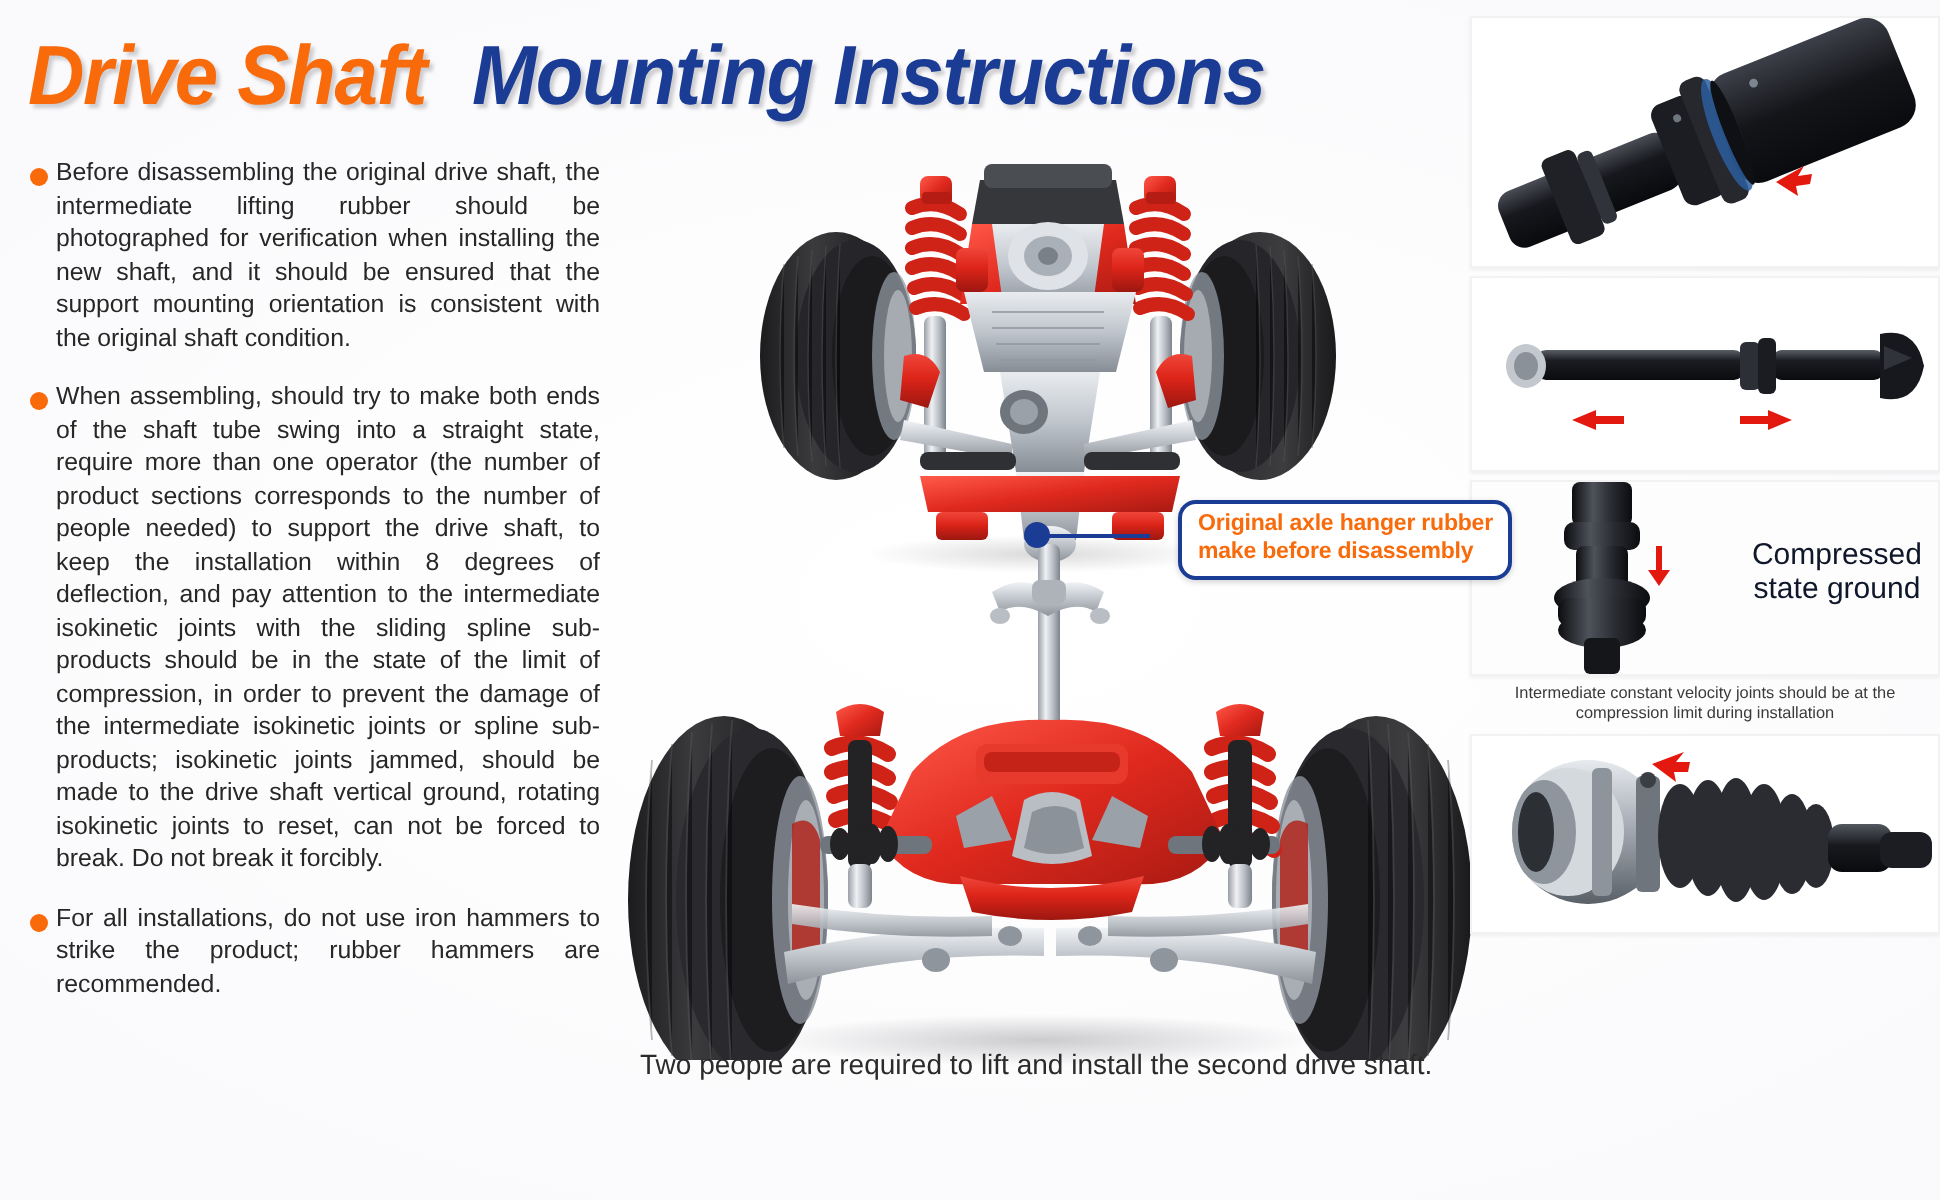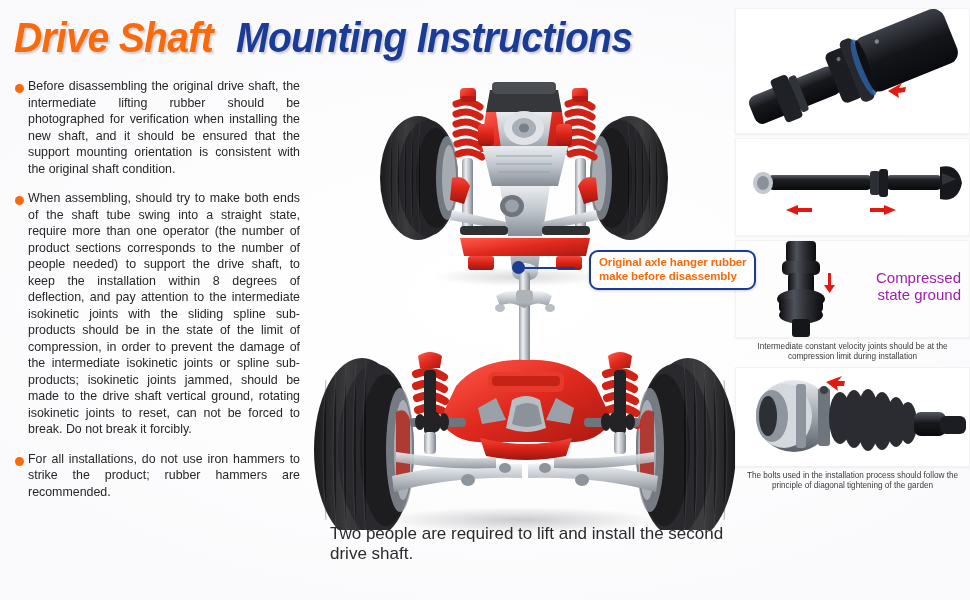--- a/index.html
+++ b/index.html
@@ -34,22 +34,22 @@
   .bullet-text{
     font-size:12.4px;line-height:16.5px;color:#272727;
     text-align:justify;text-justify:inter-word;
     font-family:"Liberation Sans","DejaVu Sans",sans-serif;
   }
 
   
   .illus{position:absolute;left:300px;top:60px;width:450px;height:470px;}
   .illus svg{display:block;}
 
-  .bottom-caption{position:absolute;left:330px;top:524px;width:420px;
-    font-size:17px;color:#2b2b2b;text-align:left;
+  .bottom-caption{position:absolute;left:320px;top:524px;width:420px;
+    font-size:14px;color:#2b2b2b;text-align:left;
     font-family:"Liberation Sans","DejaVu Sans",sans-serif;}
 
   
   .callout{position:absolute;left:589px;top:250px;
     background:#ffffff;border:2px solid #1b3c94;border-radius:9px;
     padding:4px 8px 5px 8px;z-index:20;
     box-shadow:0 1px 3px rgba(0,0,0,.18);}
   .callout-line{font-size:11.5px;font-weight:bold;color:#f96a0a;
     line-height:13.5px;white-space:nowrap;letter-spacing:-0.1px;}
   .leader{position:absolute;left:519px;top:267px;width:56px;height:2px;
@@ -60,21 +60,21 @@
   
   .panels{position:absolute;left:735px;top:8px;width:235px;height:588px;}
   .panel{position:relative;margin-bottom:4px;}
   .panel-img{position:relative;background:#fdfdfd;overflow:hidden;
     border:1px solid #f2f2f2;box-shadow:0 1px 2px rgba(0,0,0,.06);}
   .panel-img svg{display:block;}
   .panel-cap{font-size:8.2px;line-height:10.4px;color:#3a3a3a;
     text-align:center;padding:4px 2px 0 2px;
     font-family:"Liberation Sans","DejaVu Sans",sans-serif;}
   .overlay-text{position:absolute;right:8px;top:28px;
-    font-size:15px;line-height:17px;color:#a21caf;text-align:right;}
+    font-size:15px;line-height:17px;color:#0f172a;text-align:center;}
 
   .shadow-floor{position:absolute;left:330px;top:500px;width:380px;height:40px;
     background:radial-gradient(ellipse 190px 18px at 190px 20px,rgba(90,90,95,.30) 0%,rgba(90,90,95,0) 72%);}
   .shadow-floor2{position:absolute;left:400px;top:262px;width:240px;height:30px;
     background:radial-gradient(ellipse 120px 13px at 120px 15px,rgba(90,90,95,.22) 0%,rgba(90,90,95,0) 72%);}
 </style>
 </head>
 <body>
 
 <div class="page">
@@ -482,18 +482,17 @@
             <ellipse cx="146" cy="53" rx="11" ry="29"></ellipse>
             <ellipse cx="160" cy="54" rx="10" ry="25"></ellipse>
             <ellipse cx="172" cy="55" rx="9" ry="21"></ellipse>
           </g>
           <rect x="178" y="44" width="32" height="24" rx="7" fill="url(#p4b)"></rect>
           <rect x="204" y="48" width="26" height="18" rx="6" fill="#1b1d22"></rect>
           <circle cx="88" cy="22" r="4" fill="#3b3e44"></circle>
           <path d="M90 14 l16 -6 l-4 5 l7 0 l-1 5 l-7 0 l1 5 z" fill="#e3190f"></path>
         </svg>
       </div>
-      <div class="panel-cap">The bolts used in the installation process should follow the principle of diagonal tightening of the garden</div>
     </div>
 
   </div>
 
 </div>
 
 </body></html>

